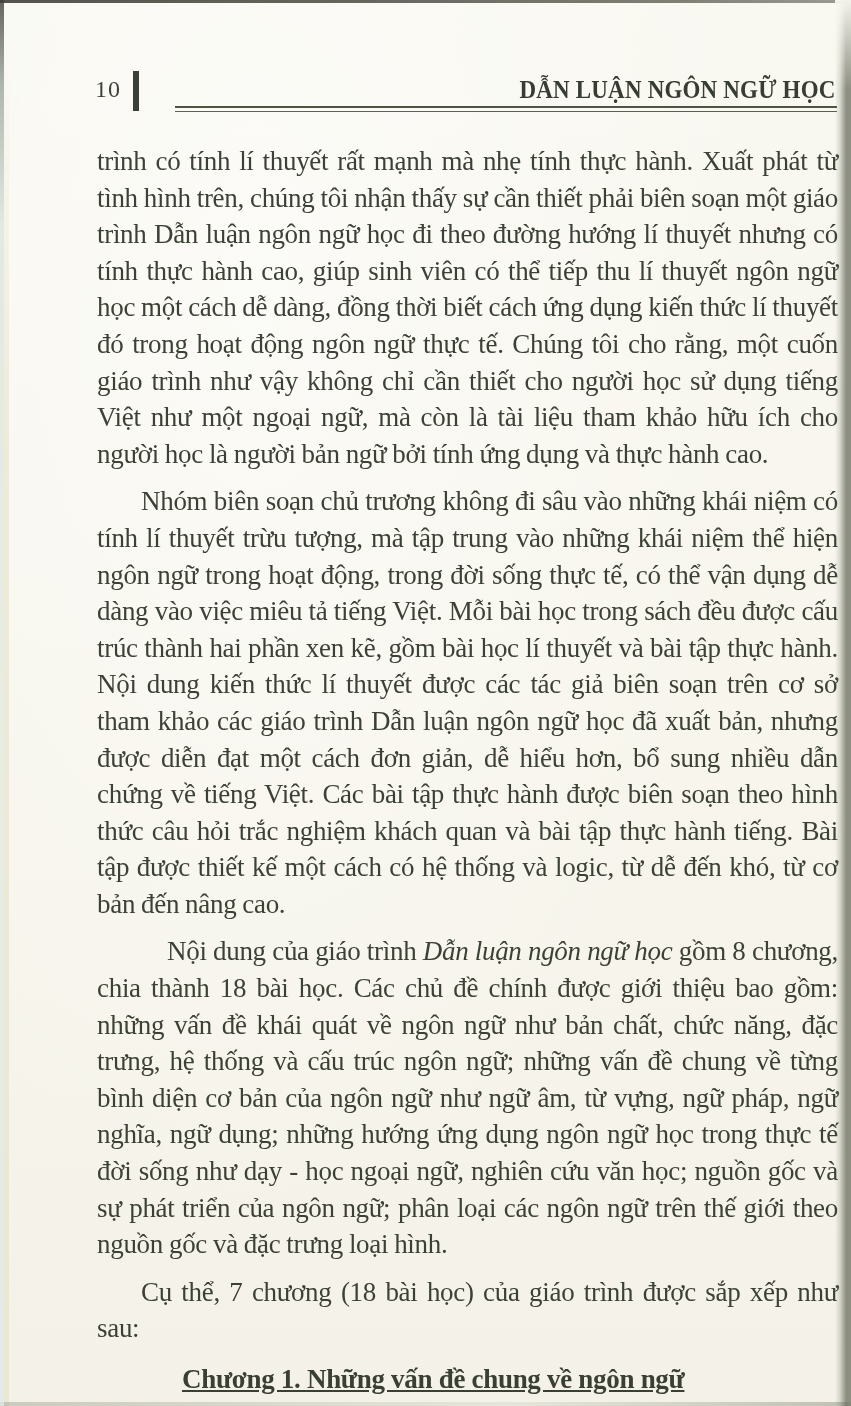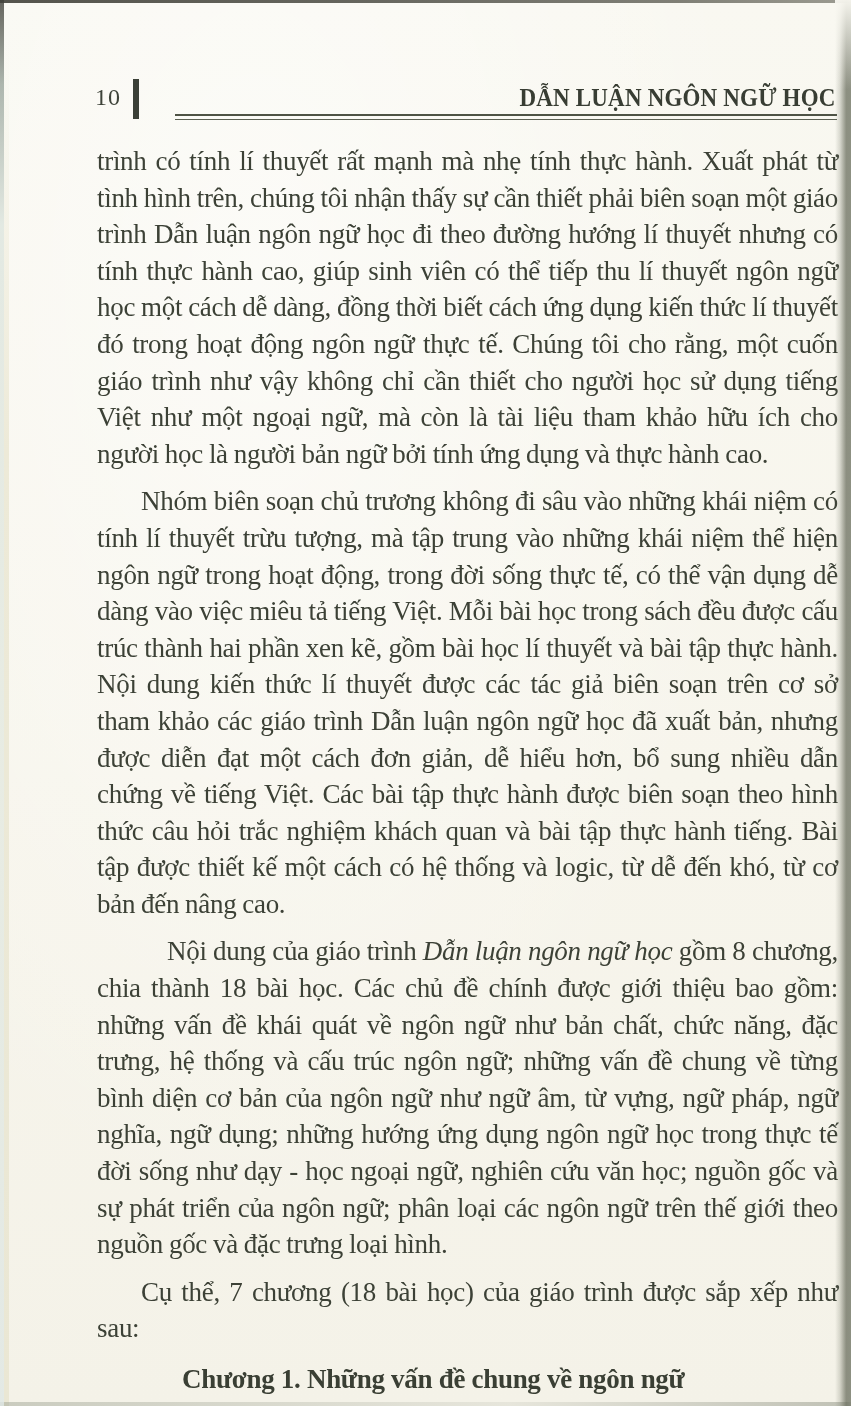--- a/index.html
+++ b/index.html
@@ -48,21 +48,21 @@
   }
   .edge-bottom {
     position: absolute; left: 0; right: 0; bottom: 0; height: 4px;
     background: linear-gradient(90deg, rgba(160,165,150,0.5), rgba(190,192,180,0.25) 60%, rgba(140,144,130,0.5));
     z-index: 4;
   }
 
   
   .page-header {
     position: absolute;
-    top: 8px; left: 0; right: 0;
+    top: 0; left: 0; right: 0;
     height: 150px;
     z-index: 2;
   }
   .page-number {
     position: absolute;
     left: 95px; top: 76px;
     font-size: 24px;
     letter-spacing: 1px;
     color: #3e433a;
   }
@@ -116,20 +116,21 @@
     margin-top: 6px;
   }
   .chapter-line {
     margin: 0 0 0 85px;
     font-size: 27px;
     line-height: 42px;
     font-weight: bold;
     letter-spacing: -0.3px;
     color: #3a3f34;
     text-align: left;
+    text-decoration: underline;
   }
 </style>
 </head>
 <body>
 
 <div class="edge-top"></div>
 <div class="edge-left"></div>
 <div class="edge-left-inner"></div>
 <div class="edge-bottom"></div>
 

